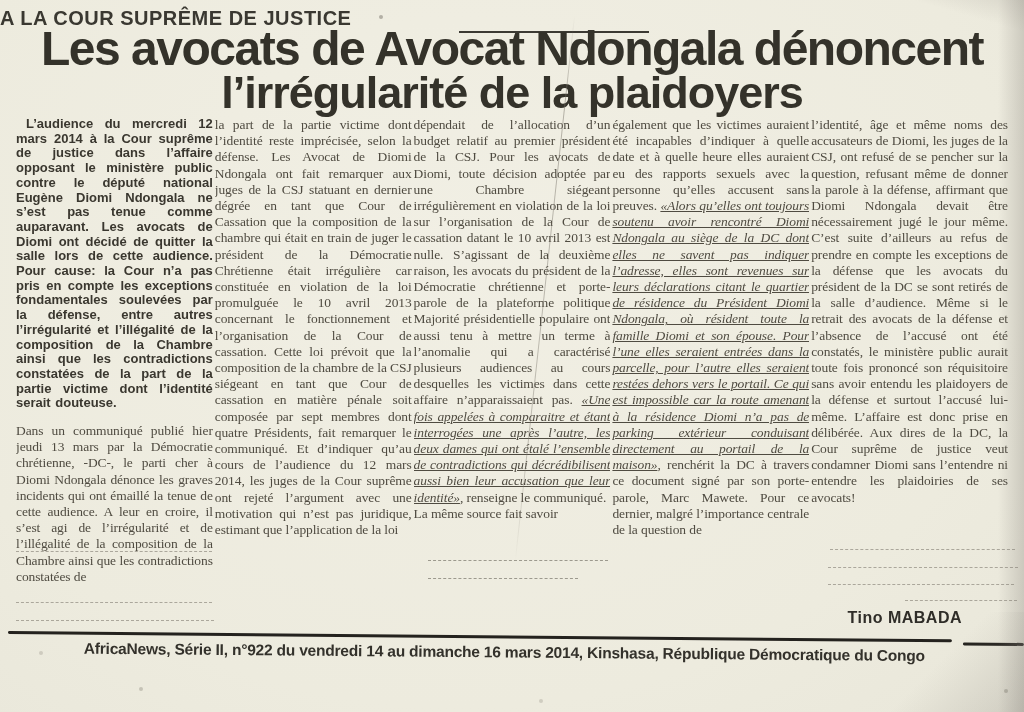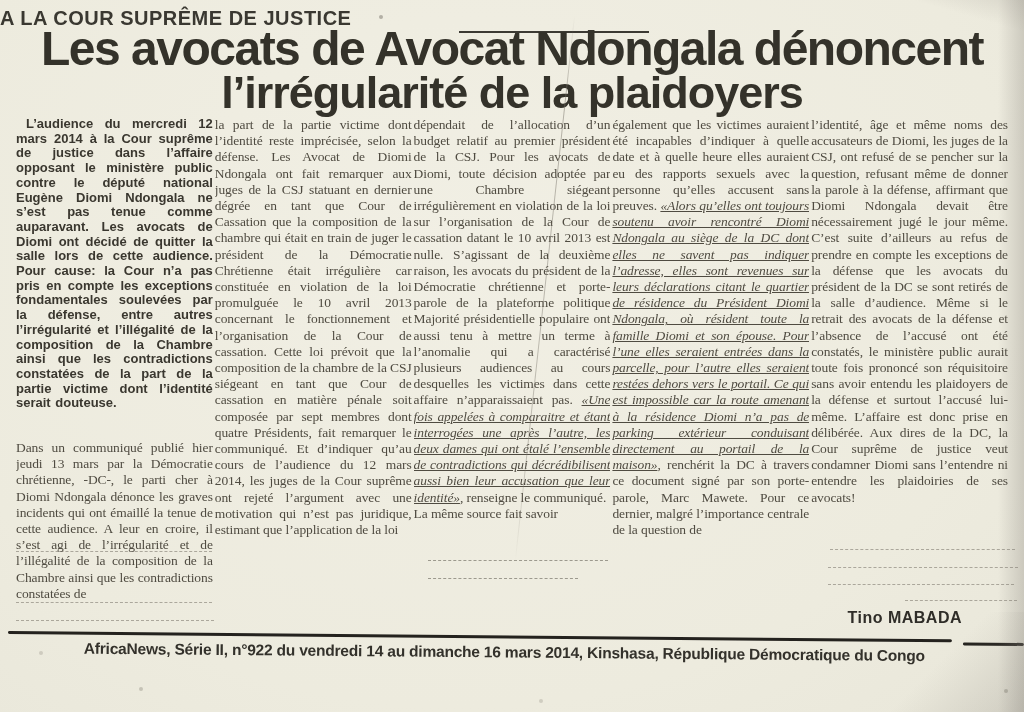--- a/index.html
+++ b/index.html
@@ -29,21 +29,21 @@
   }
   .col{flex:1 1 0;overflow:hidden;}
   .para{margin:0;text-align:justify;}
   .para.lead{
     font:bold 13px/14.7px "Liberation Sans", sans-serif;color:#3a372f;text-indent:10px;
     word-spacing:1px;
   }
   .para.body{
     font:13.5px/16.2px "Liberation Serif", serif;color:#4f4b41;letter-spacing:-.1px;
   }
-  .para.spaced{margin-top:29px;}
+  .para.spaced{margin-top:12px;}
   .seg-italic{font-style:italic;text-decoration:underline;}
   
   .byline{
     position:absolute;top:609px;right:62px;
     font:bold 16px/18px "Liberation Sans", sans-serif;color:#2f2d28;letter-spacing:.5px;
   }
   .footer{
     position:absolute;left:0;top:631px;width:1024px;
     transform:rotate(.5deg);transform-origin:0 0;
   }

